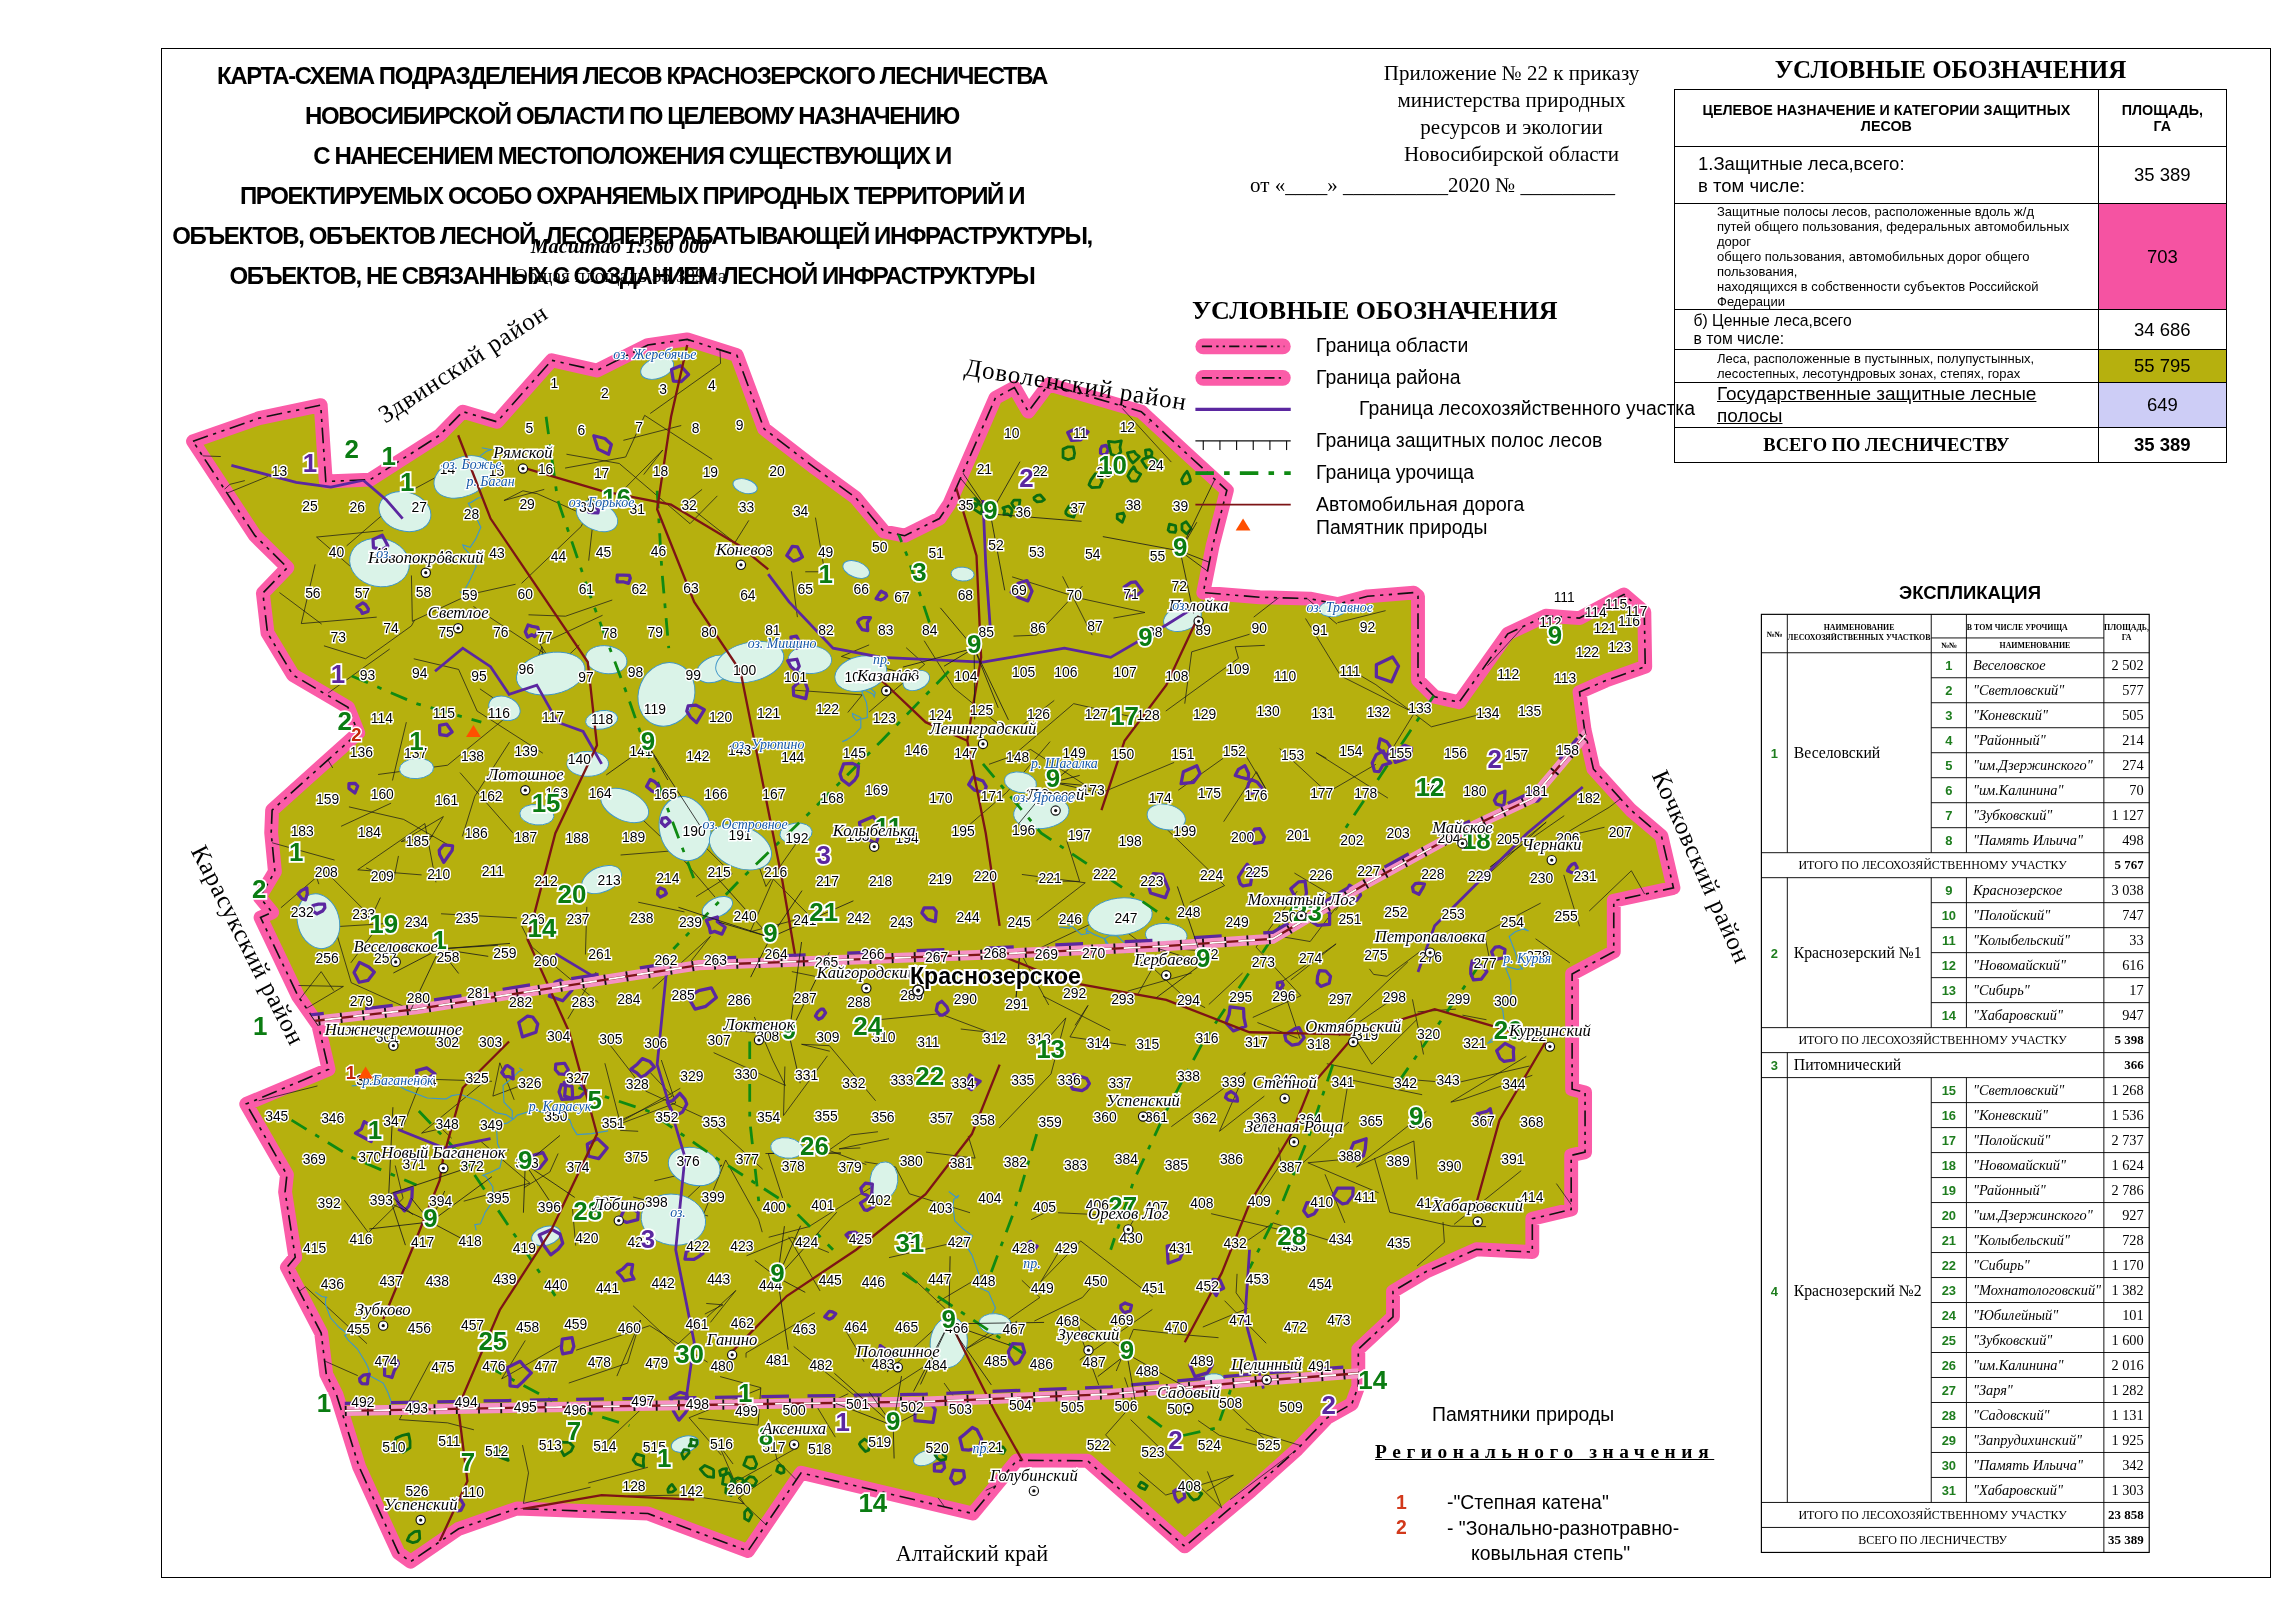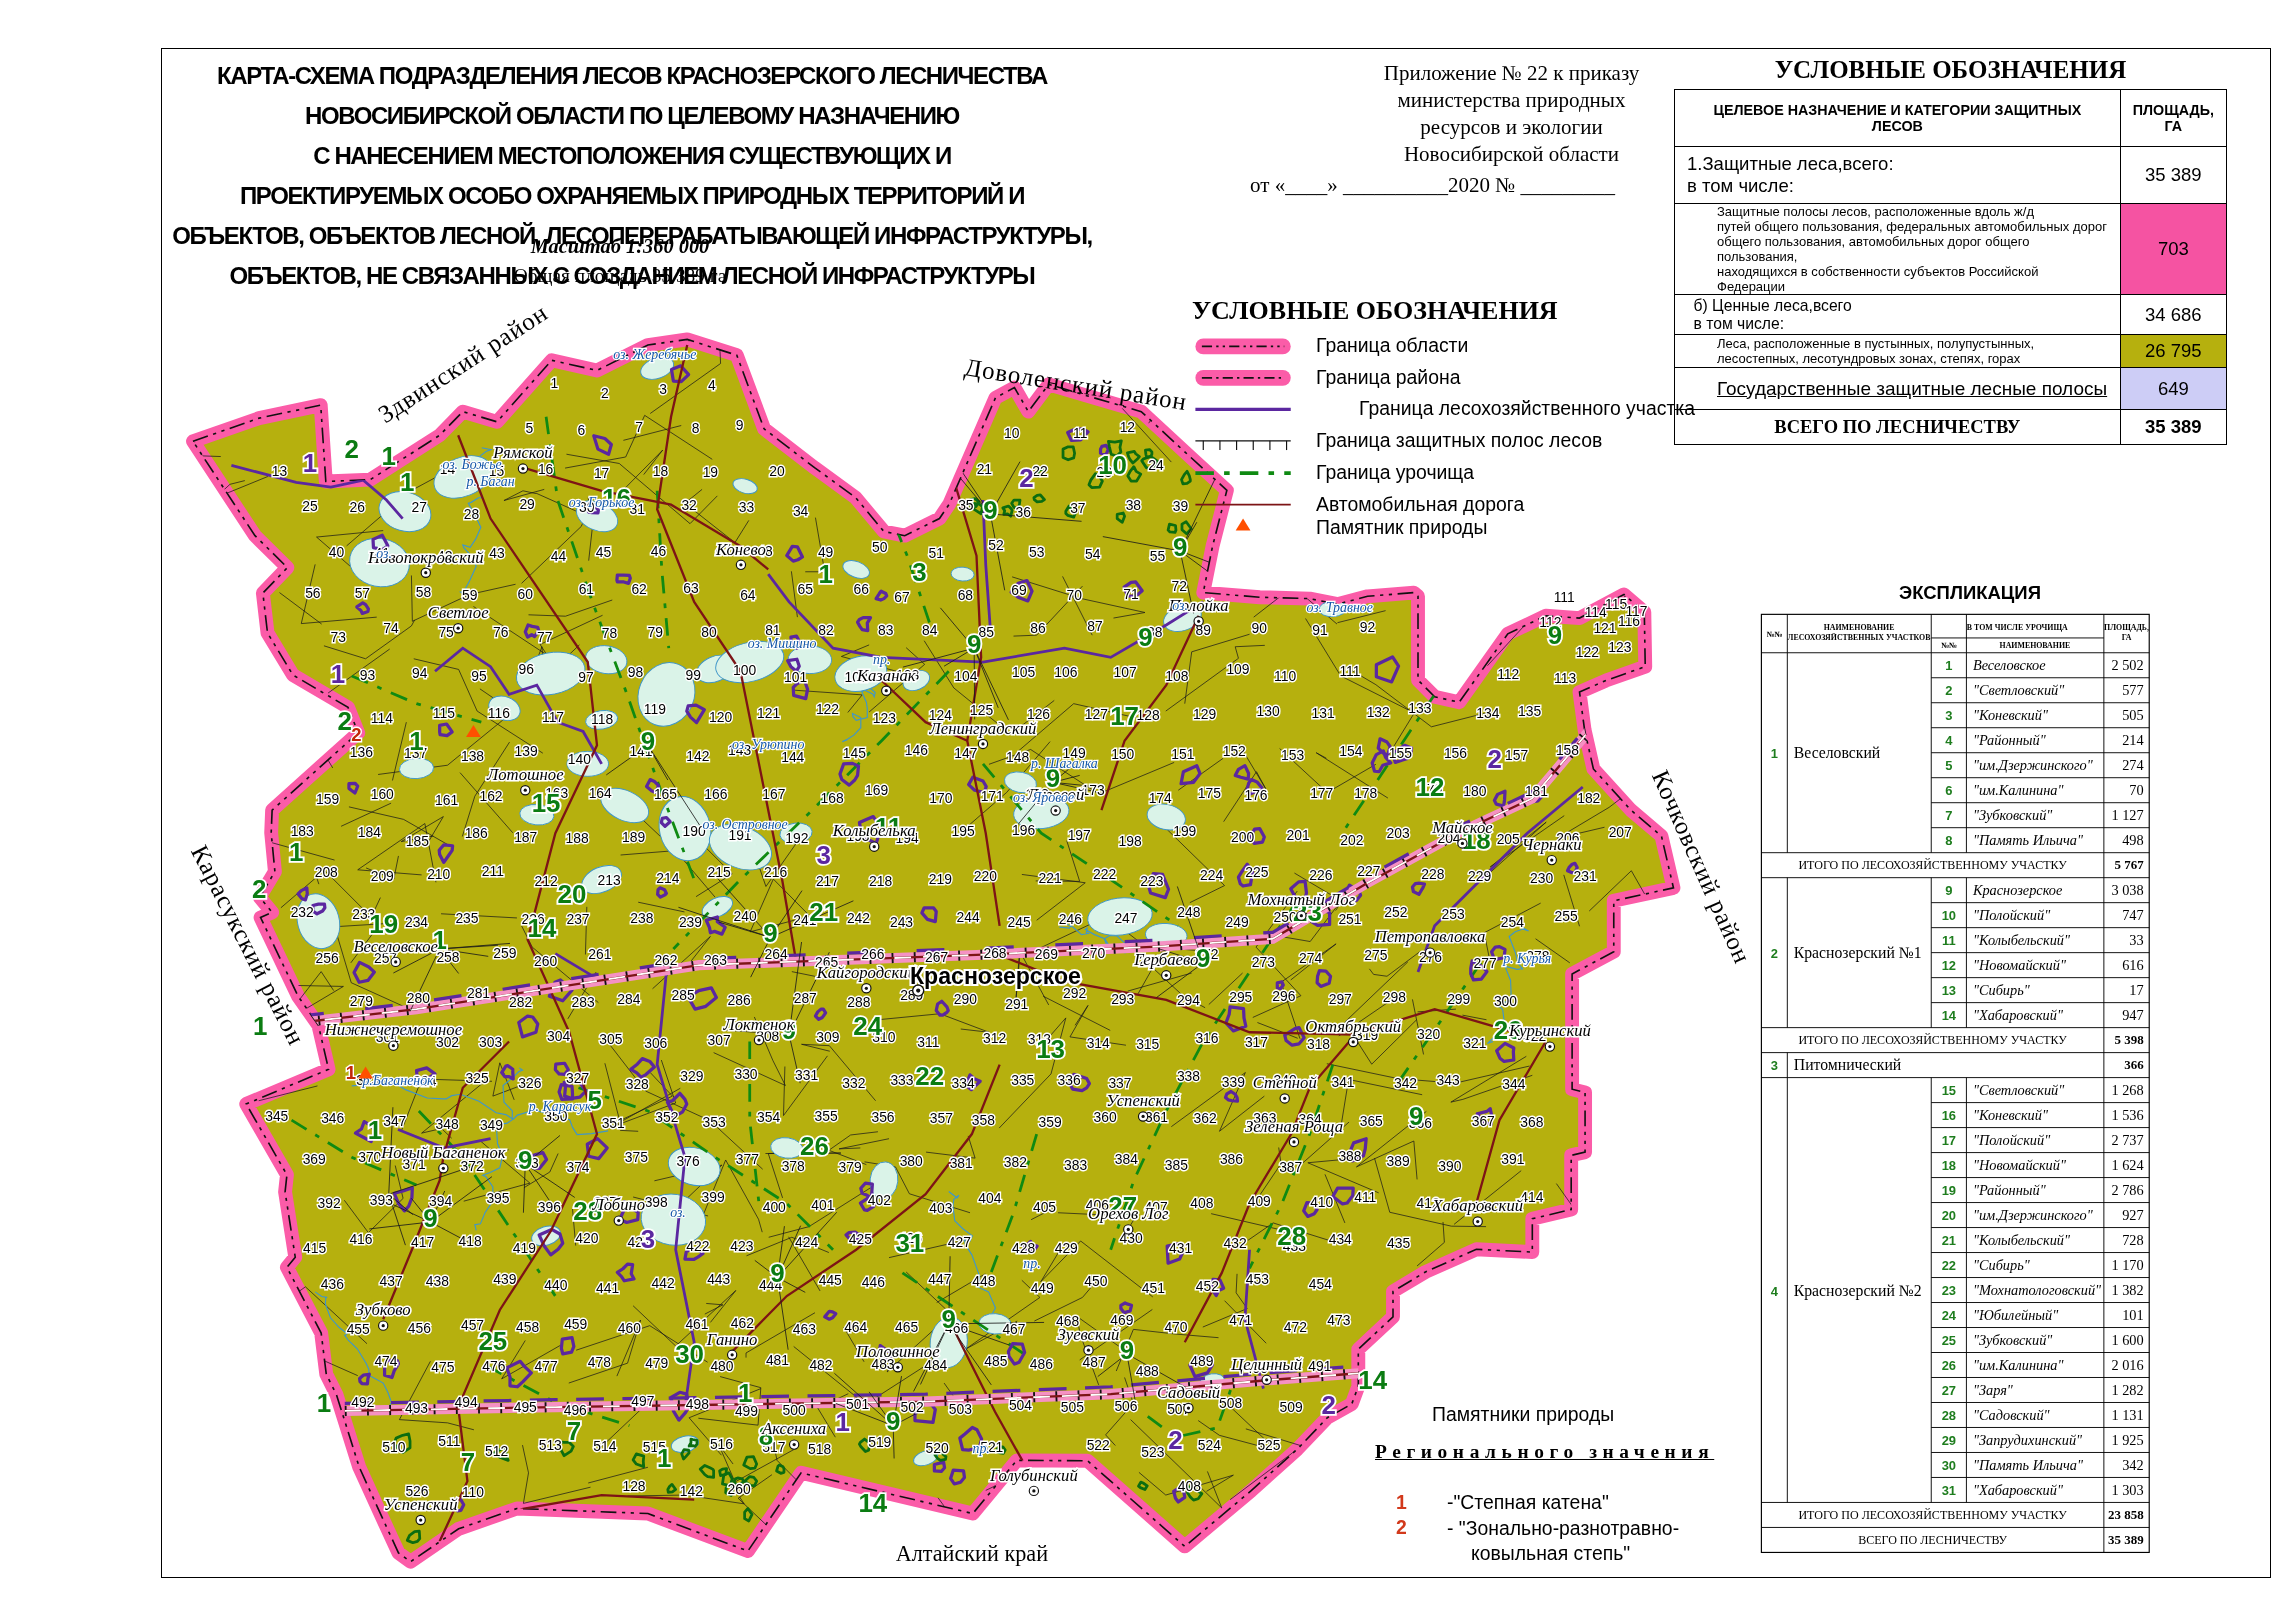--- a/index.html
+++ b/index.html
@@ -11,21 +11,21 @@
 .town{font:italic 36px "Liberation Serif",serif;fill:#000;stroke:#fff;stroke-width:7px;paint-order:stroke;text-anchor:middle;}
 .city{font:bold 50px "Liberation Sans",sans-serif;fill:#000;stroke:#fff;stroke-width:9px;paint-order:stroke;text-anchor:middle;}
 .lake{font:italic 30px "Liberation Serif",serif;fill:#1558a8;stroke:#fff;stroke-width:5px;paint-order:stroke;text-anchor:middle;}
 .distr{font:54px "Liberation Serif",serif;fill:#000;text-anchor:middle;letter-spacing:2px;}
 .distr2{font:48px "Liberation Serif",serif;fill:#000;text-anchor:middle;}
 .mem{font:bold 40px "Liberation Sans",sans-serif;fill:#c22807;stroke:#fff;stroke-width:6px;paint-order:stroke;text-anchor:middle;}
 .abs{position:absolute;}
 .ttl{font-weight:bold;font-size:24px;line-height:40px;text-align:center;letter-spacing:-1.4px;}
 .serif{font-family:"Liberation Serif",serif;}
 table{border-collapse:collapse;}
-.lt td{border:0.9px solid #000;padding:0 12px;vertical-align:middle;margin-left:24px;}
+.lt td{border:0.9px solid #000;padding:0 23px;vertical-align:middle;margin-left:24px;}
 
 .eh{font:bold 17px "Liberation Serif",serif;fill:#000;text-anchor:middle;}
 .egn{font:bold 28px "Liberation Sans",sans-serif;fill:#1e7d1e;text-anchor:middle;}
 .enm{font:italic 31px "Liberation Serif",serif;fill:#000;}
 .epn{font:34px "Liberation Serif",serif;fill:#000;}
 .ear{font:31px "Liberation Serif",serif;fill:#000;text-anchor:end;}
 .eab{font:bold 28px "Liberation Serif",serif;fill:#000;text-anchor:end;}
 .emi{font:26px "Liberation Serif",serif;fill:#000;text-anchor:middle;}
 
 </style></head><body>
@@ -1342,21 +1342,21 @@
 <tr style="height:78px;">
           <td style="font-size:13px;padding-left:42px;">Защитные полосы лесов, расположенные вдоль ж/д<br>путей общего пользования, федеральных автомобильных дорог<br>общего пользования, автомобильных дорог общего пользования,<br>находящихся в собственности субъектов Российской Федерации</td>
           <td style="text-align:center;font-size:18.5px;background:#f553a2;">703</td>
         </tr>
 <tr style="height:40px;">
           <td style="font-size:15.7px;padding-left:18.5px;">б) Ценные леса,всего<br>в том числе:</td>
           <td style="text-align:center;font-size:18.5px;">34 686</td>
         </tr>
 <tr style="height:33px;">
           <td style="font-size:13px;padding-left:42px;">Леса, расположенные в пустынных, полупустынных,<br>лесостепных, лесотундровых зонах, степях, горах</td>
-          <td style="text-align:center;font-size:18.5px;background:#b6b00e;">26 795</td>
+          <td style="text-align:center;font-size:18.5px;background:#b6b00e;">55 795</td>
         </tr>
 <tr style="height:42px;">
           <td style="font-size:19px;padding-left:42px;text-decoration:underline;">Государственные защитные лесные полосы</td>
           <td style="text-align:center;font-size:18.5px;background:#cdcdf6;">649</td>
         </tr>
 <tr style="height:35px;">
           <td style="text-align:center;font-family:'Liberation Serif',serif;font-weight:bold;font-size:18.5px;">ВСЕГО ПО ЛЕСНИЧЕСТВУ</td>
           <td style="text-align:center;font-weight:bold;font-size:18.5px;">35 389</td>
         </tr>
 </tbody>

